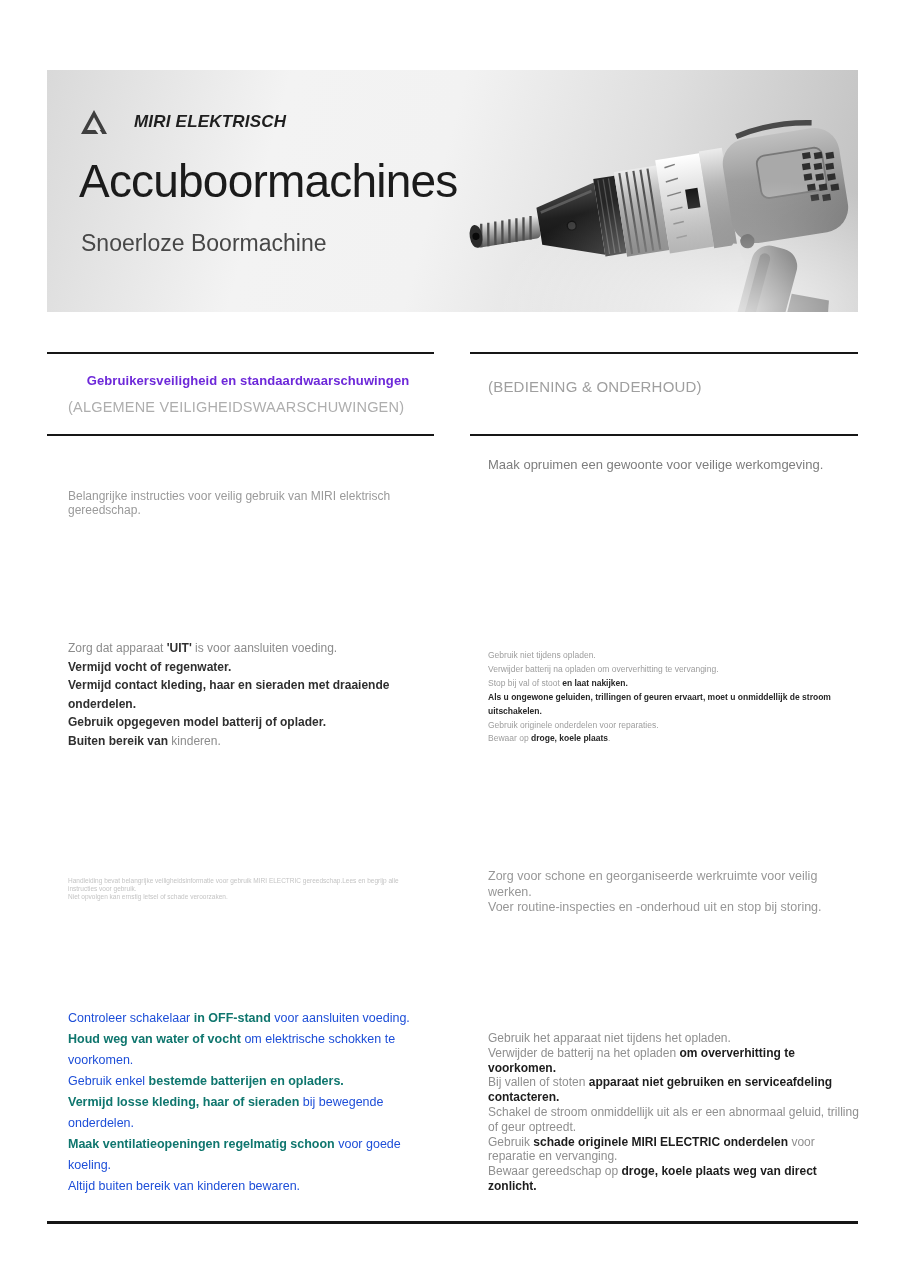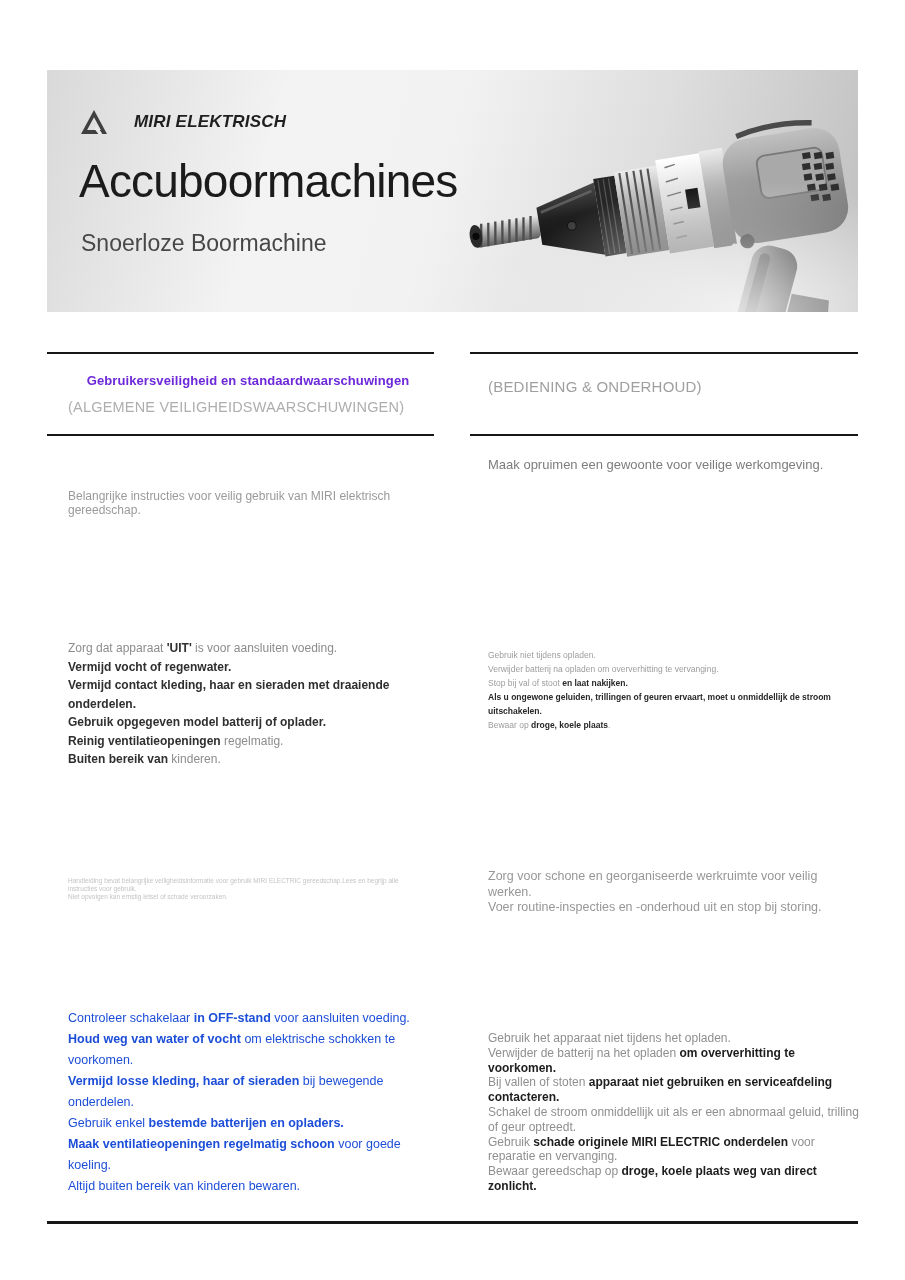--- a/index.html
+++ b/index.html
@@ -61,21 +61,21 @@
   .list-left-1 .seg-r{color:#8c8c8c;}
   .list-left-1 .seg-b{color:#2f2f2f;}
 
   .fine-print{left:68px;top:877px;width:350px;font-size:6.5px;color:#c4c4c4;}
   .fine-print .line{line-height:8px;}
   .fine-print .seg-r,.fine-print .seg-b{color:#c4c4c4;font-weight:400;}
 
   .list-left-2{left:68px;top:1008px;width:372px;font-size:12.5px;}
   .list-left-2 .line{line-height:21px;}
   .list-left-2 .seg-r{color:#1d4ed8;}
-  .list-left-2 .seg-b{color:#1d4ed8;}
+  .list-left-2 .seg-b{color:#0f766e;}
 
   .list-right-1{left:488px;top:649px;width:368px;font-size:8.5px;}
   .list-right-1 .line{line-height:13.9px;}
   .list-right-1 .seg-r{color:#9d9d9d;}
   .list-right-1 .seg-b{color:#282828;}
 
   .mid-right{left:488px;top:869px;width:368px;font-size:12.5px;}
   .mid-right .line{line-height:15.6px;}
   .mid-right .seg-r{color:#979797;}
 
@@ -222,45 +222,45 @@
   <div class="col-head head-left">
     <div class="h-main">Gebruikersveiligheid en standaardwaarschuwingen</div>
     <div class="h-sub">(ALGEMENE VEILIGHEIDSWAARSCHUWINGEN)</div>
   </div>
   <div class="block intro-left">Belangrijke instructies voor veilig gebruik van MIRI elektrisch gereedschap.</div>
   <div class="block list-left-1">
       <div class="line"><span class="seg-r">Zorg dat apparaat </span><span class="seg-b">'UIT'</span><span class="seg-r"> is voor aansluiten voeding.</span></div>
       <div class="line"><span class="seg-b">Vermijd vocht of regenwater.</span></div>
       <div class="line"><span class="seg-b">Vermijd contact kleding, haar en sieraden met draaiende onderdelen.</span></div>
       <div class="line"><span class="seg-b">Gebruik opgegeven model batterij of oplader.</span></div>
-      <div class="line"><span class="seg-b">Reinig ventilatieopeningen</span><span class="seg-r"> regelmatig.</span></div>
       <div class="line"><span class="seg-b">Buiten bereik van</span><span class="seg-r"> kinderen.</span></div>
     </div>
   <div class="block fine-print">
       <div class="line"><span class="seg-r">Handleiding bevat belangrijke veiligheidsinformatie voor gebruik MIRI ELECTRIC gereedschap.Lees en begrijp alle instructies voor gebruik.</span></div>
       <div class="line"><span class="seg-r">Niet opvolgen kan ernstig letsel of schade veroorzaken.</span></div>
     </div>
   <div class="block list-left-2">
       <div class="line"><span class="seg-r">Controleer schakelaar </span><span class="seg-b">in OFF-stand</span><span class="seg-r"> voor aansluiten voeding.</span></div>
       <div class="line"><span class="seg-b">Houd weg van water of vocht</span><span class="seg-r"> om elektrische schokken te voorkomen.</span></div>
+      <div class="line"><span class="seg-r">Gebruik enkel </span><span class="seg-b">bestemde batterijen en opladers.</span></div>
       <div class="line"><span class="seg-b">Vermijd losse kleding, haar of sieraden</span><span class="seg-r"> bij bewegende onderdelen.</span></div>
-      <div class="line"><span class="seg-r">Gebruik enkel </span><span class="seg-b">bestemde batterijen en opladers.</span></div>
       <div class="line"><span class="seg-b">Maak ventilatieopeningen regelmatig schoon</span><span class="seg-r"> voor goede koeling.</span></div>
       <div class="line"><span class="seg-r">Altijd buiten bereik van kinderen bewaren.</span></div>
     </div>
 
   <div class="col-head head-right">
     <div class="h-sub">(BEDIENING &amp; ONDERHOUD)</div>
   </div>
   <div class="block intro-right">Maak opruimen een gewoonte voor veilige werkomgeving.</div>
   <div class="block list-right-1">
       <div class="line"><span class="seg-r">Gebruik niet tijdens opladen.</span></div>
       <div class="line"><span class="seg-r">Verwijder batterij na opladen om oververhitting te vervanging.</span></div>
       <div class="line"><span class="seg-r">Stop bij val of stoot </span><span class="seg-b">en laat nakijken.</span></div>
       <div class="line"><span class="seg-b">Als u ongewone geluiden, trillingen of geuren ervaart, moet u onmiddellijk de stroom uitschakelen.</span></div>
+      <div class="line"><span class="seg-r">Gebruik originele onderdelen voor reparaties.</span></div>
       <div class="line"><span class="seg-r">Bewaar op </span><span class="seg-b">droge, koele plaats</span><span class="seg-r">.</span></div>
     </div>
   <div class="block mid-right">
       <div class="line"><span class="seg-r">Zorg voor schone en georganiseerde werkruimte voor veilig werken.</span></div>
       <div class="line"><span class="seg-r">Voer routine-inspecties en -onderhoud uit en stop bij storing.</span></div>
     </div>
   <div class="block list-right-2">
       <div class="line"><span class="seg-r">Gebruik het apparaat niet tijdens het opladen.</span></div>
       <div class="line"><span class="seg-r">Verwijder de batterij na het opladen </span><span class="seg-b">om oververhitting te voorkomen.</span></div>
       <div class="line"><span class="seg-r">Bij vallen of stoten </span><span class="seg-b">apparaat niet gebruiken en serviceafdeling contacteren.</span></div>

